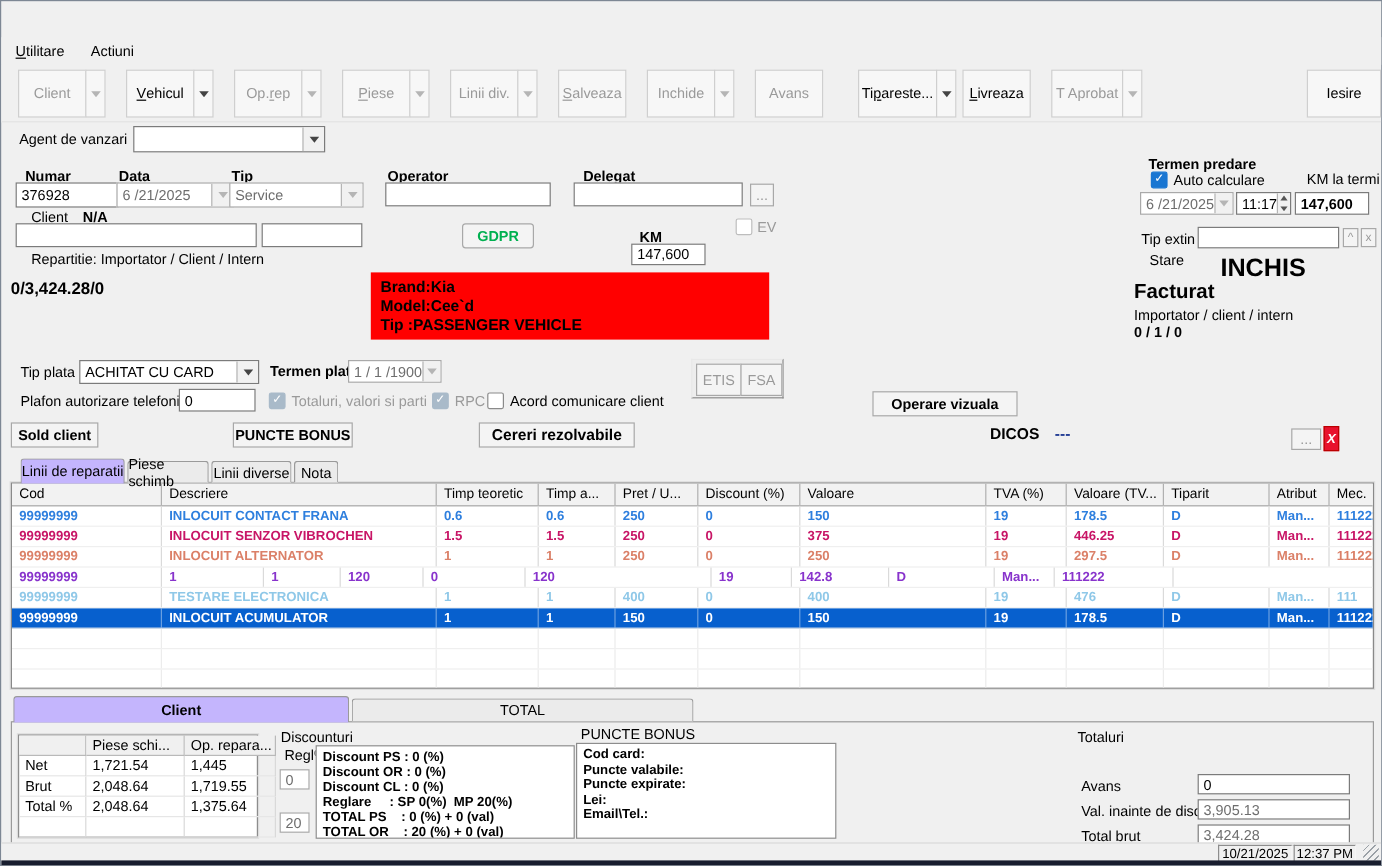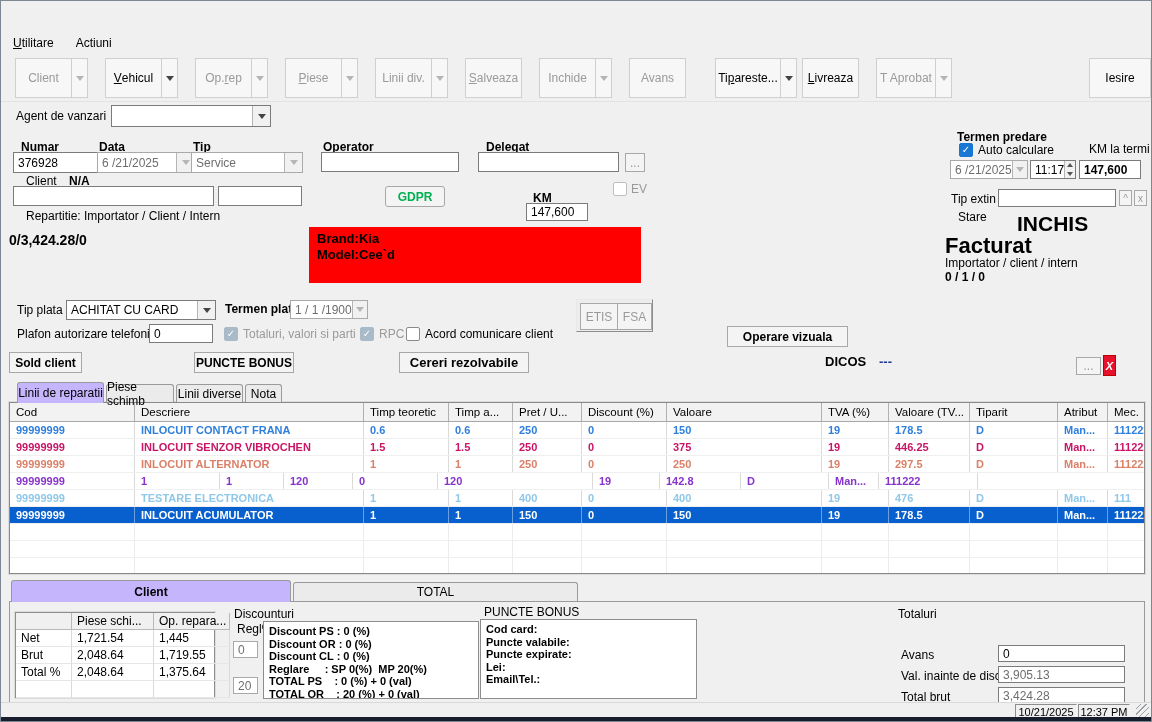--- a/index.html
+++ b/index.html
@@ -186,20 +186,21 @@
   </div>
   <div class="abs lbl b" style="left:532px;top:190px">KM</div>
   <div class="abs tb" style="left:525px;top:202px;width:62px;height:18px">147,600</div>
 
   <div class="abs lbl" style="left:25px;top:208px">Repartitie: Importator / Client / Intern</div>
   <div class="abs lbl b" style="left:8px;top:231px;font-size:14px">0/3,424.28/0</div>
 
   <div class="abs banner" id="banner" style="left: 308px; top: 226px; width: 332px; height: 56px; background: rgb(255, 0, 0);">
       <div>Brand:Kia</div>
       <div>Model:Cee`d</div>
+      <div>Tip :PASSENGER VEHICLE</div>
     </div>
 
   <div class="abs lbl b" style="left:956px;top:129px">Termen predare</div>
   <div class="abs" style="left:958px;top:142px;display:flex;align-items:center;gap:5px">
     <span class="cb on">✓</span>
     <span class="lbl">Auto calculare</span>
   </div>
   <div class="abs lbl" style="left:1088px;top:141px">KM la termi</div>
   <div class="abs combo gray" style="left:949px;top:159px;width:78px;height:19px;border-color:#a9a9a9">
     <span>6 /21/2025</span>
@@ -220,21 +221,21 @@
   </div>
   <div class="abs tb b" style="left:1078px;top:159px;width:62px;height:19px">147,600</div>
 
   <div class="abs lbl" style="left:950px;top:191px">Tip extin</div>
   <div class="abs tb" style="left:997px;top:188px;width:118px;height:18px"></div>
   <div class="abs btn dis" style="left:1118px;top:189px;width:13px;height:16px;font-size:10px">^</div>
   <div class="abs btn dis" style="left:1133px;top:189px;width:13px;height:16px;font-size:10px">x</div>
 
   <div class="abs lbl" style="left:957px;top:209px">Stare</div>
   <div class="abs lbl b" style="left:1016px;top:211px;font-size:21px">INCHIS</div>
-  <div class="abs lbl b" style="left:944px;top:232px;font-size:22px">Facturat</div>
+  <div class="abs lbl b" style="left:944px;top:232px;font-size:17px">Facturat</div>
   <div class="abs lbl" style="left:944px;top:255px">Importator / client / intern</div>
   <div class="abs lbl b" style="left:944px;top:269px">0 / 1 / 0</div>
 
   <div class="abs lbl" style="left:16px;top:302px">Tip plata</div>
   <div class="abs combo" style="left:65px;top:299px;width:150px;height:20px">
     <span>ACHITAT CU CARD</span>
       <span class="dd">
         <span class="arr"></span>
       </span>
   </div>

